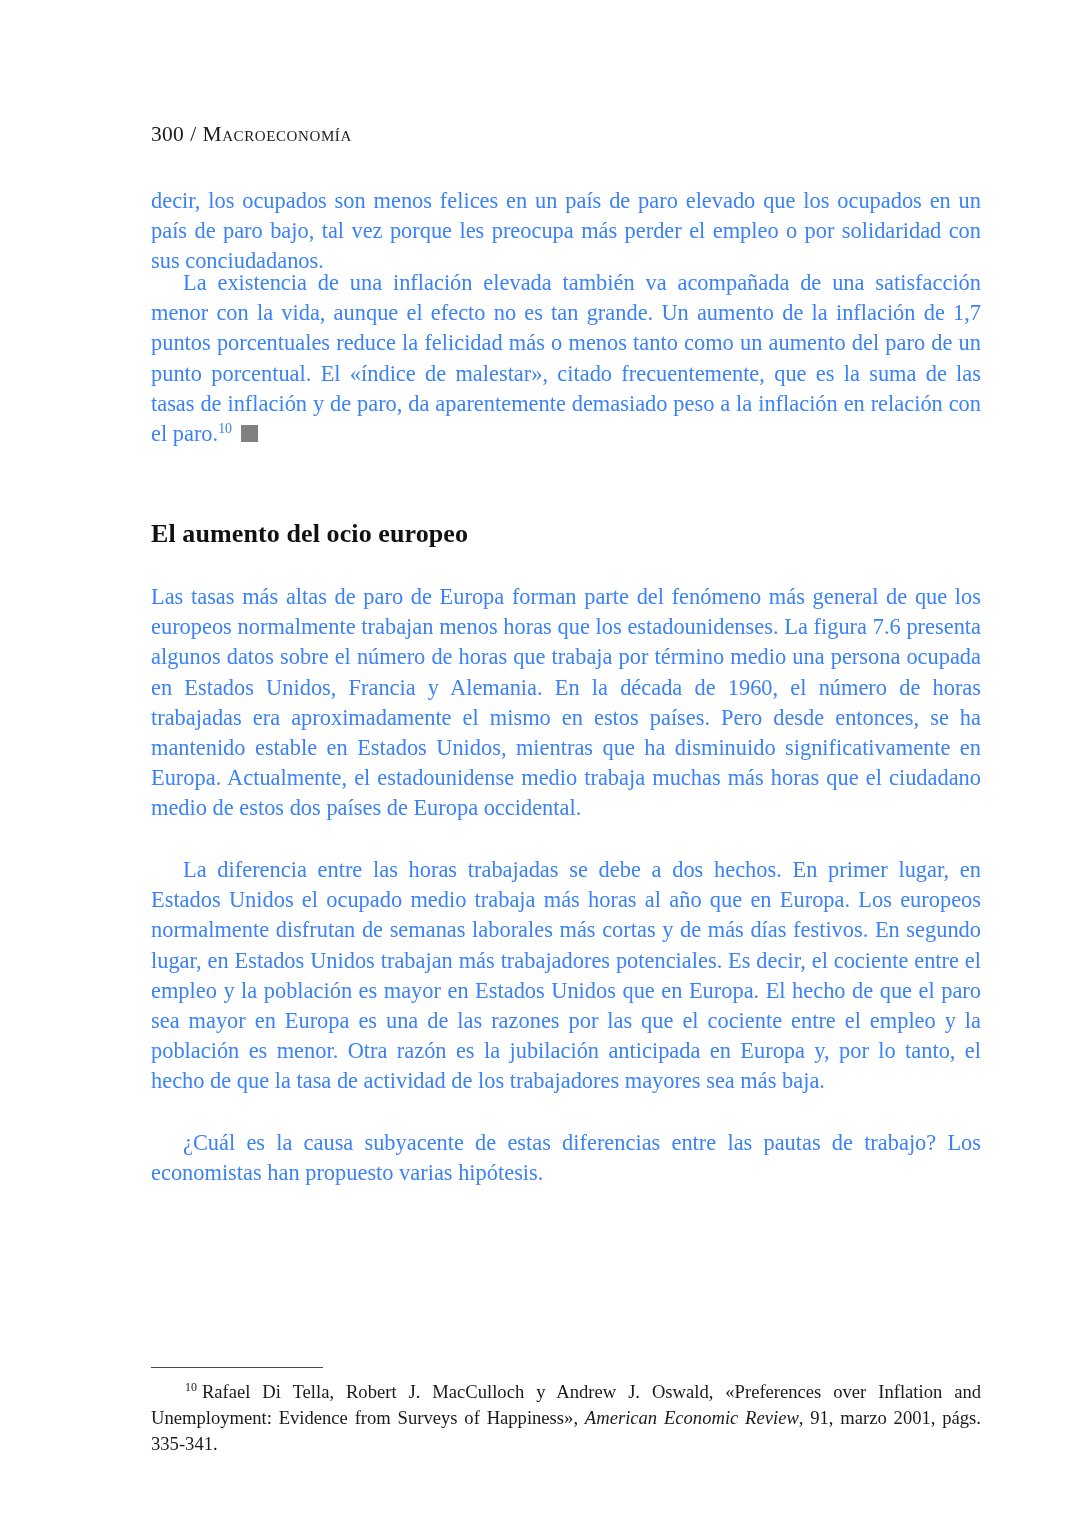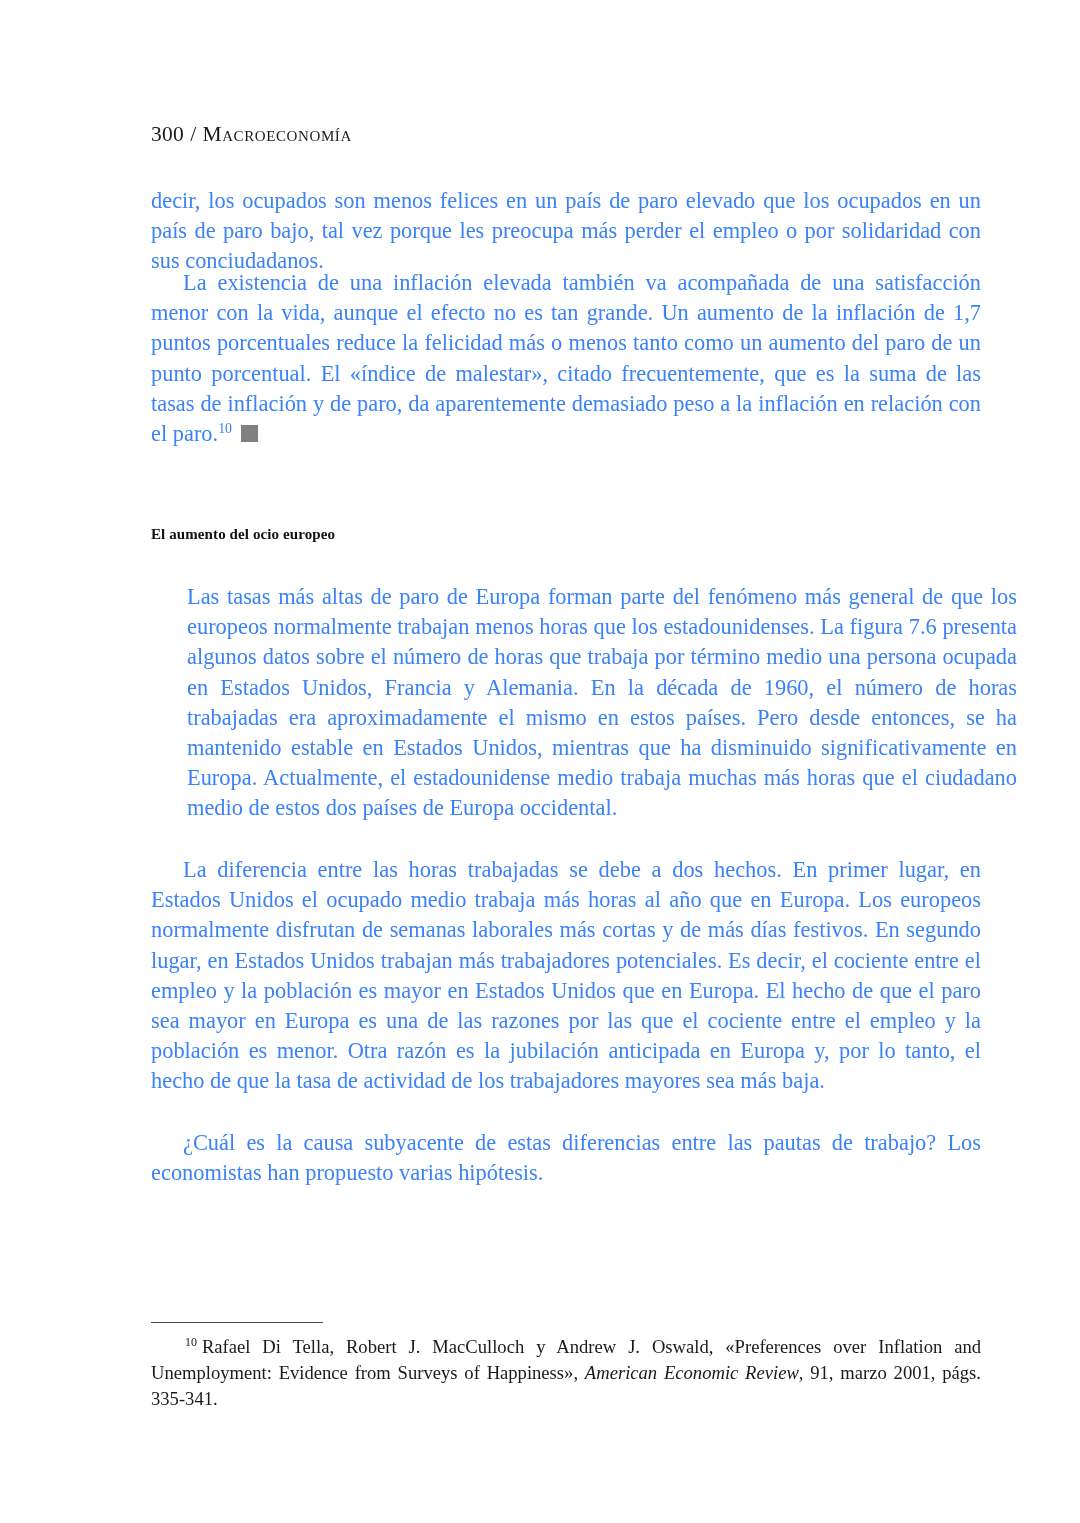--- a/index.html
+++ b/index.html
@@ -71,32 +71,32 @@
     width: 17px;
     height: 17px;
     background: #808080;
     margin-left: 9px;
     vertical-align: -1px;
   }
 
   
   h2.section-heading {
     margin: 0;
-    font-size: 15px;
+    font-size: 26px;
     font-weight: bold;
     line-height: 28px;
     color: #111111;
     letter-spacing: 0.1px;
   }
 
   
   .footnote-area {
     position: absolute;
     left: 125px;
-    top: 1322px;
+    top: 1367px;
     width: 830px;
   }
   .footnote-rule {
     width: 172px;
     height: 0;
     border-top: 1.6px solid #4a4a4a;
     margin: 0 0 11px 0;
   }
   p.footnote {
     margin: 0;
@@ -130,21 +130,21 @@
   </div>
 
   <div class="body-block" style="top: 268px;">
     <p class="para indent"><span>La existencia de una inflación elevada también va acompañada de una satisfacción menor con la vida, aunque el efecto no es tan grande. Un aumento de la inflación de 1,7 puntos porcentuales reduce la felicidad más o menos tanto como un aumento del paro de un punto porcentual. El «índice de malestar», citado frecuentemente, que es la suma de las tasas de inflación y de paro, da aparentemente demasiado peso a la inflación en relación con el paro.</span><sup class="fnref">10</sup><span class="endmark"></span></p>
   </div>
 
   <div class="body-block" style="top: 520px;">
     <h2 class="section-heading">El aumento del ocio europeo</h2>
   </div>
 
-  <div class="body-block" style="top: 582px; margin-left: 36px;">
+  <div class="body-block" style="top: 582px;">
     <p class="para noindent">Las tasas más altas de paro de Europa forman parte del fenómeno más general de que los europeos normalmente trabajan menos horas que los estadounidenses. La figura 7.6 presenta algunos datos sobre el número de horas que trabaja por término medio una persona ocupada en Estados Unidos, Francia y Alemania. En la década de 1960, el número de horas trabajadas era aproximadamente el mismo en estos países. Pero desde entonces, se ha mantenido estable en Estados Unidos, mientras que ha disminuido significativamente en Europa. Actualmente, el estadounidense medio trabaja muchas más horas que el ciudadano medio de estos dos países de Europa occidental.</p>
   </div>
 
   <div class="body-block" style="top: 855px;">
     <p class="para indent">La diferencia entre las horas trabajadas se debe a dos hechos. En primer lugar, en Estados Unidos el ocupado medio trabaja más horas al año que en Europa. Los europeos normalmente disfrutan de semanas laborales más cortas y de más días festivos. En segundo lugar, en Estados Unidos trabajan más trabajadores potenciales. Es decir, el cociente entre el empleo y la población es mayor en Estados Unidos que en Europa. El hecho de que el paro sea mayor en Europa es una de las razones por las que el cociente entre el empleo y la población es menor. Otra razón es la jubilación anticipada en Europa y, por lo tanto, el hecho de que la tasa de actividad de los trabajadores mayores sea más baja.</p>
   </div>
 
   <div class="body-block" style="top: 1128px;">
     <p class="para indent">¿Cuál es la causa subyacente de estas diferencias entre las pautas de trabajo? Los economistas han propuesto varias hipótesis.</p>
   </div>

